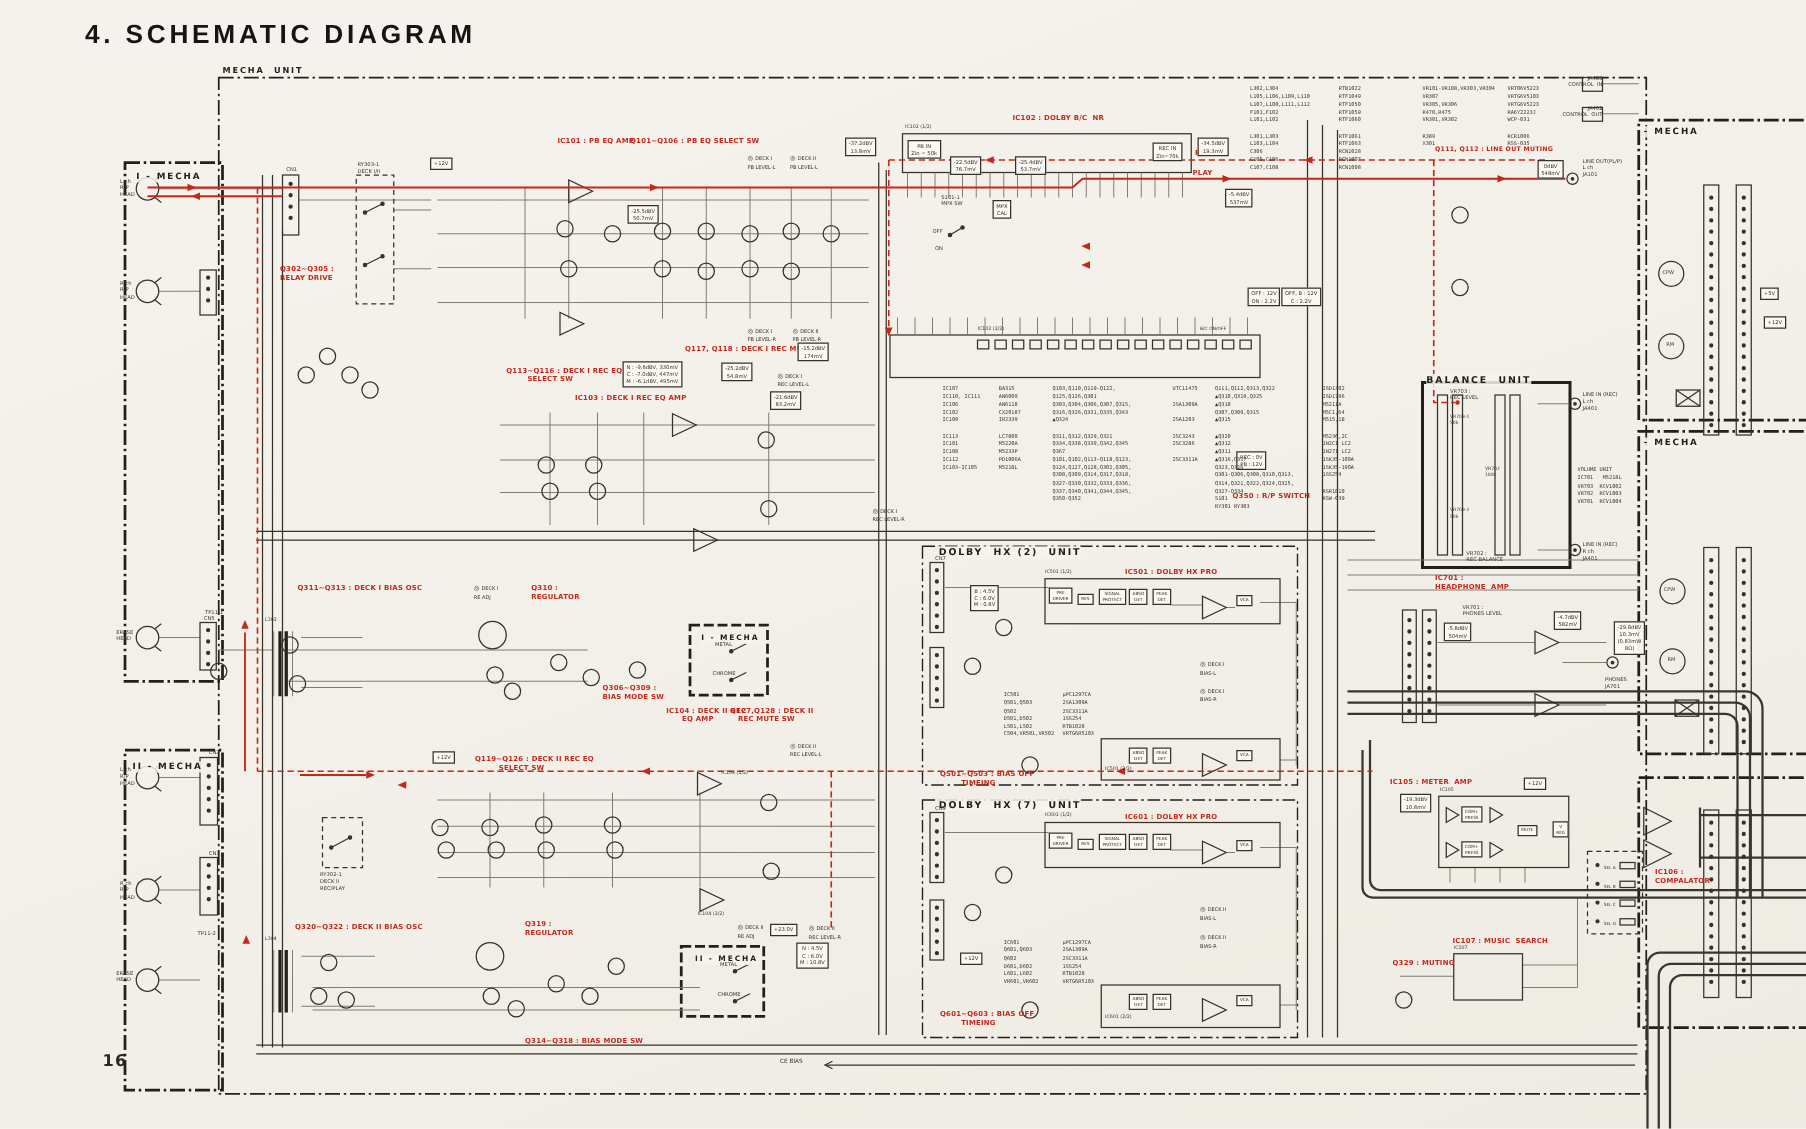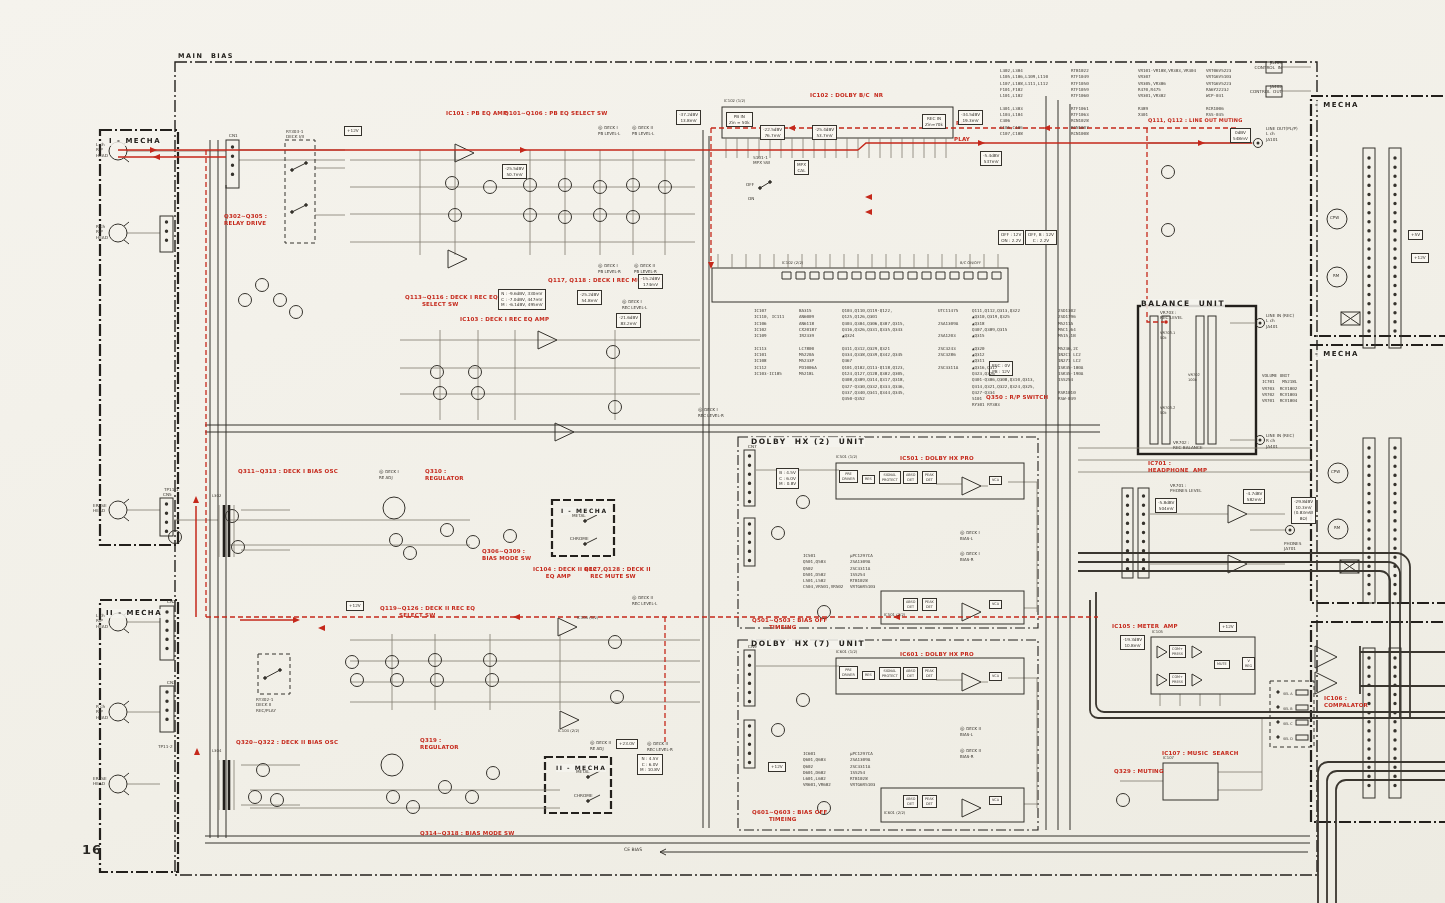--- a/index.html
+++ b/index.html
@@ -294,23 +294,24 @@
       <polygon class="rf" points="325,625 325,631 318,628"></polygon>
       <polygon class="rf" points="708,262 714,262 711,269"></polygon>
       <polygon class="rf" points="193,503 199,503 196,496"></polygon>
       <polygon class="rf" points="194,755 200,755 197,748"></polygon>
       <polygon class="rf" points="872,194 872,200 865,197"></polygon>
       <polygon class="rf" points="872,209 872,215 865,212"></polygon>
       <path class="rd" d="M196,506V617"></path>
     </g>
   </svg>
 
+  <div id="title">4. SCHEMATIC DIAGRAM</div>
   <div id="pageno">16</div>
   <div id="annos">
-      <div class="anno sect" style="left: 178px; top: 52px; font-size: 6.5px;">MAIN  BIAS</div>
+      <div class="anno sect" style="left: 178px; top: 52px; font-size: 6.5px;">MECHA  UNIT</div>
       <div class="anno sect" style="left: 109px; top: 137px; font-size: 7px;">I - MECHA</div>
       <div class="anno sect" style="left: 106px; top: 609px; font-size: 7px;">II - MECHA</div>
       <div class="anno sect" style="left: 751px; top: 437px; font-size: 7.5px;">DOLBY  HX (2)  UNIT</div>
       <div class="anno sect" style="left: 751px; top: 639px; font-size: 7.5px;">DOLBY  HX (7)  UNIT</div>
       <div class="anno sect" style="left: 1141px; top: 299px; font-size: 7.5px;">BALANCE  UNIT</div>
       <div class="anno sect" style="left: 561px; top: 507px; font-size: 6px;">I - MECHA</div>
       <div class="anno sect" style="left: 556px; top: 764px; font-size: 6px;">II - MECHA</div>
       <div class="anno sect" style="left: 1315px; top: 101px; font-size: 7px;">- MECHA</div>
       <div class="anno sect" style="left: 1315px; top: 350px; font-size: 7px;">- MECHA</div>
       <div class="anno red" style="left: 446px; top: 110px; font-size: 5.5px;">IC101 : PB EQ AMP</div>

